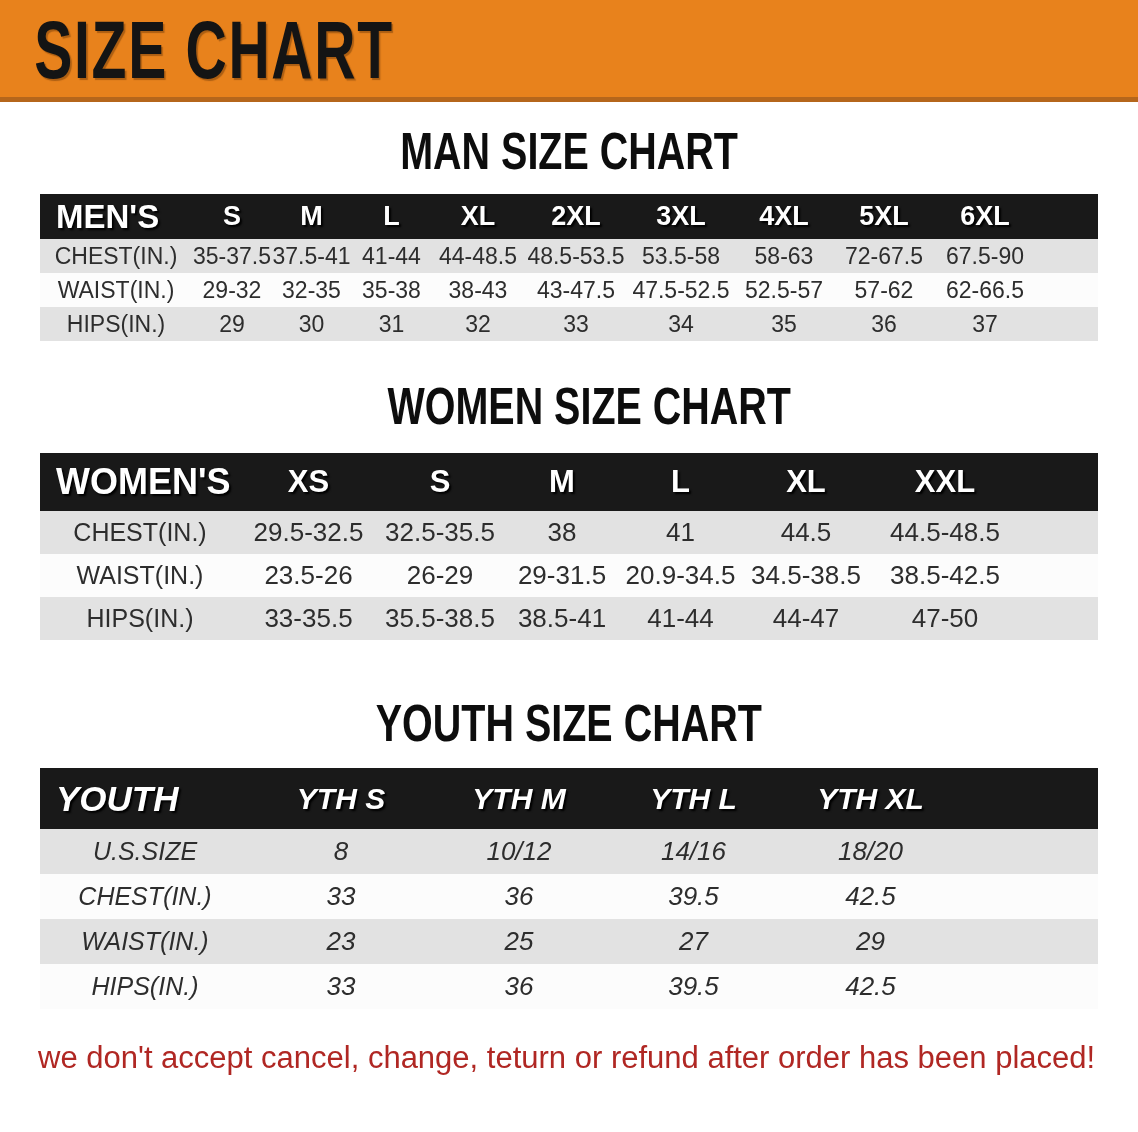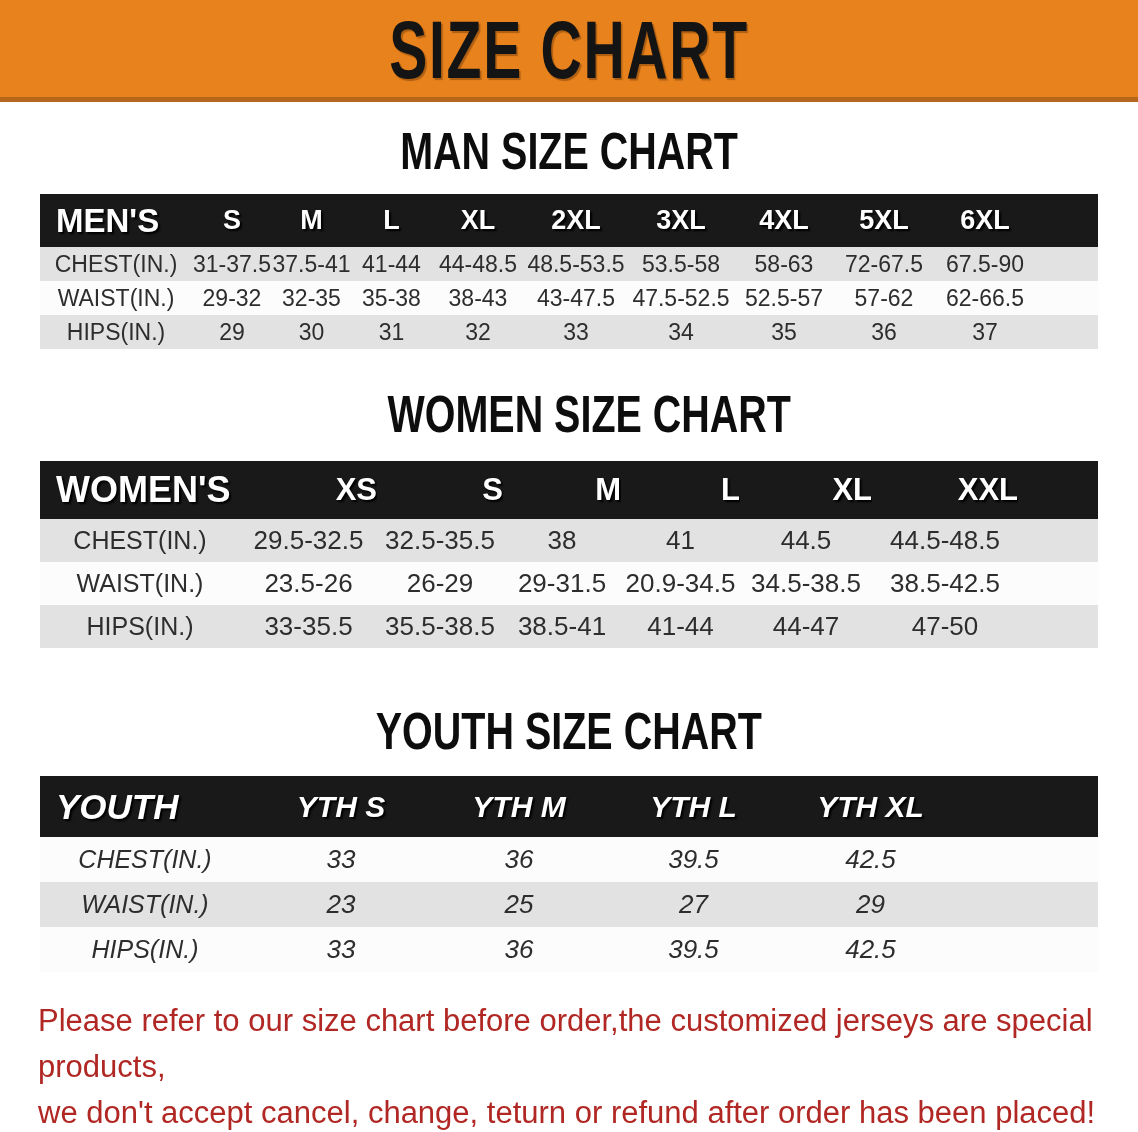--- a/index.html
+++ b/index.html
@@ -7,21 +7,21 @@
     width: 1138px; height: 1132px;
     background: #ffffff;
     font-family: "Liberation Sans", sans-serif;
     overflow: hidden;
   }
   
   .banner {
     height: 97px;
     background: var(--banner_bg, #E8821C);
     border-bottom: 5px solid var(--banner_border, #B5661B);
-    display: flex; align-items: center; justify-content: center;
+    display: flex; align-items: center; justify-content: flex-start;
   }
   .banner-title {
     font-size: 68px; font-weight: bold; color: #141414;
     letter-spacing: 2px; line-height: 1;
     transform: scale(0.84, 1.2);
     text-shadow: 2px 2px 1px rgba(60,30,0,0.35);
     white-space: nowrap;
   }
   
   .section-heading {
@@ -52,30 +52,30 @@
   tr.header-row th {
     background: var(--header_bar, #191919);
     color: #ffffff; font-weight: bold;
     text-shadow: 2px 2px 2px #000000;
   }
   th.header-label { text-align: left !important; padding-left: 16px !important; }
   tr.shaded { background: var(--row_shaded, #E2E2E2); }
   tr.plain  { background: var(--row_plain,  #FCFCFC); }
   
   #men-table { margin-top: 16px; }
-  #men-table tr.header-row     { height: 53px; }
+  #men-table tr.header-row     { height: 45px; }
   #men-table th.header-label   { font-size: 33px; }
   #men-table th.size-head      { font-size: 27px; }
   #men-table tbody tr          { height: 34px; font-size: 23px; }
   #men-table th.row-label      { font-size: 23px; font-weight: normal; }
   
   #women-table { margin-top: 20px; }
   #women-table tr.header-row   { height: 58px; }
   #women-table th.header-label { font-size: 36px; }
-  #women-table th.size-head    { font-size: 31px; text-align: right; }
+  #women-table th.size-head    { font-size: 31px; }
   #women-table tbody tr        { height: 43px; font-size: 26px; }
   #women-table th.row-label    { font-size: 25px; font-weight: normal; }
   
   #youth-table { margin-top: 18px; font-style: italic; }
   #youth-table tr.header-row   { height: 61px; }
   #youth-table th.header-label { font-size: 35px; }
   #youth-table th.size-head    { font-size: 30px; }
   #youth-table tbody tr        { height: 45px; font-size: 26px; }
   #youth-table th.row-label    { font-size: 25px; font-weight: normal; }
   
@@ -122,21 +122,21 @@
         <th class="size-head">3XL</th>
         <th class="size-head">4XL</th>
         <th class="size-head">5XL</th>
         <th class="size-head">6XL</th>
         <th class="size-head"></th>
       </tr>
     </thead>
     <tbody>
       <tr class="shaded">
         <th class="row-label">CHEST(IN.)</th>
-        <td>31-37.5</td>
+        <td>35-37.5</td>
         <td>37.5-41</td>
         <td>41-44</td>
         <td>44-48.5</td>
         <td>48.5-53.5</td>
         <td>53.5-58</td>
         <td>58-63</td>
         <td>72-67.5</td>
         <td>67.5-90</td>
         <td></td>
       </tr>
@@ -245,20 +245,28 @@
       <tr class="header-row">
         <th class="header-label">YOUTH</th>
         <th class="size-head">YTH S</th>
         <th class="size-head">YTH M</th>
         <th class="size-head">YTH L</th>
         <th class="size-head">YTH XL</th>
         <th class="size-head"></th>
       </tr>
     </thead>
     <tbody>
+      <tr class="shaded">
+        <th class="row-label">U.S.SIZE</th>
+        <td>8</td>
+        <td>10/12</td>
+        <td>14/16</td>
+        <td>18/20</td>
+        <td></td>
+      </tr>
       <tr class="plain">
         <th class="row-label">CHEST(IN.)</th>
         <td>33</td>
         <td>36</td>
         <td>39.5</td>
         <td>42.5</td>
         <td></td>
       </tr>
       <tr class="shaded">
         <th class="row-label">WAIST(IN.)</th>
@@ -273,15 +281,14 @@
         <td>33</td>
         <td>36</td>
         <td>39.5</td>
         <td>42.5</td>
         <td></td>
       </tr>
     </tbody>
   </table>
 
 <div class="disclaimer">
-  <div>Please refer to our size chart before order,the customized jerseys are special products,</div>
   <div>we don't accept cancel, change, teturn or refund after order has been placed!</div>
 </div>
 
 </body></html>

